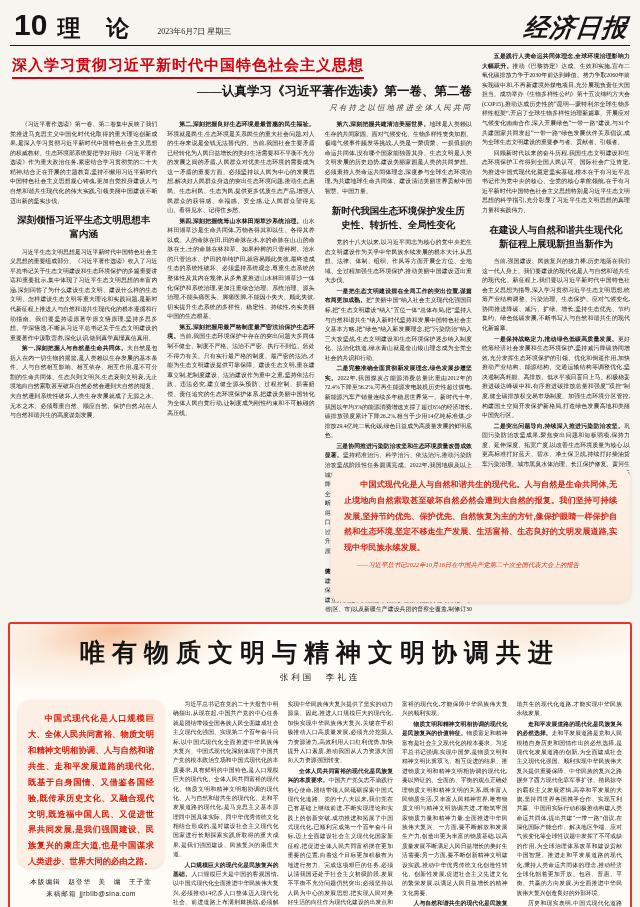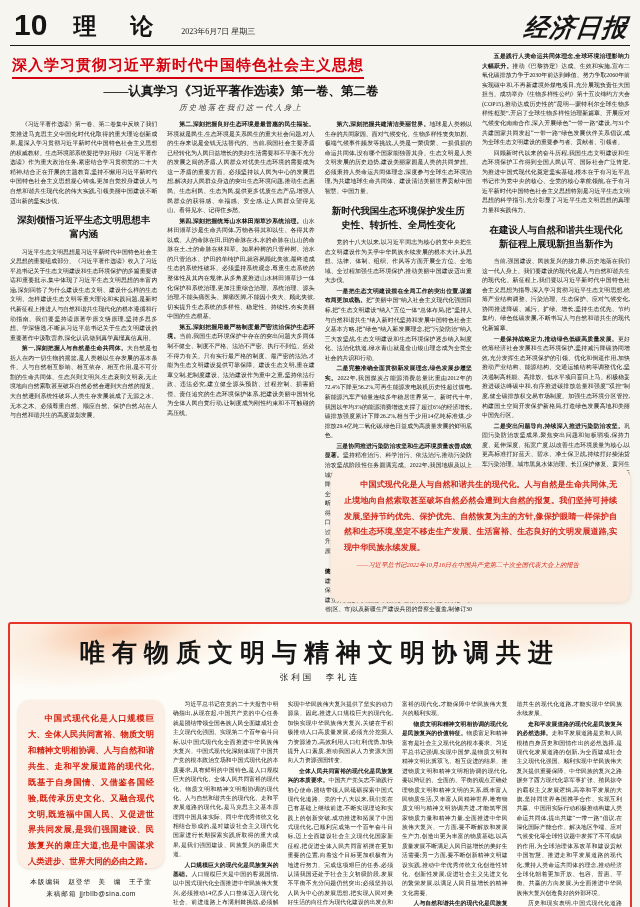--- a/index.html
+++ b/index.html
@@ -3,29 +3,29 @@
 <meta charset="utf-8">
 <style>
   html,body{margin:0;padding:0;}
   body{width:640px;height:907px;background:#f7f5ef;overflow:hidden;
        font-family:"Liberation Serif","DejaVu Serif",serif;color:#151515;}
   .page{position:relative;width:640px;height:660px;}
 
   
   .hdr{display:flex;align-items:flex-end;padding:10px 12px 0 14px;}
   .page-no{font-size:30px;font-weight:900;font-family:"Liberation Sans",sans-serif;line-height:1;}
-  .section-t{font-size:23px;font-weight:900;letter-spacing:10px;margin-left:26px;line-height:1;font-family:Liberation Mono, monospace;}
+  .section-t{font-size:23px;font-weight:900;letter-spacing:10px;margin-left:10px;line-height:1;}
   .hdr-date{font-size:8px;margin-left:18px;margin-bottom:3px;color:#222;}
   .masthead{margin-left:auto;font-size:25px;font-weight:bold;font-style:italic;
             letter-spacing:1px;transform:skewX(-6deg);line-height:1;}
   .hdr-rule{border-top:1.6px solid #1a1a1a;margin:5px 10px 0 10px;}
 
   
   .top{position:relative;display:flex;gap:10px;padding:4px 10px 0 10px;height:568px;box-sizing:border-box;}
-  .top-left{width:462px;flex:none;display:flex;flex-direction:column;}
+  .top-left{width:462px;flex:none;display:flex;flex-direction:column;align-items:flex-end;}
   .banner{display:inline-block;align-self:flex-start;color:#d6000f;font-weight:900;
           font-size:15px;font-family:"Liberation Sans",sans-serif;
           border-bottom:2.5px solid #d6000f;padding-bottom:2px;margin:6px 0 2px 2px;letter-spacing:1px;}
   .headline{font-size:30px;font-weight:900;text-align:center;letter-spacing:3px;margin:6px 0 2px 0;line-height:1.15;}
   .subhead{font-size:12.5px;font-weight:bold;text-align:center;margin:2px 0 3px 0;}
   .byline{font-size:7.5px;font-style:italic;text-align:center;color:#333;margin-bottom:7px;letter-spacing:2px;}
   .cols3{display:flex;gap:10px;flex:1;overflow:hidden;}
   .top-right{flex:1;overflow:hidden;padding-top:2px;}
   .col{flex:1;overflow:hidden;}
 
@@ -76,21 +76,21 @@
     <div class="section-t">理 论</div>
     <div class="hdr-date">2023年6月7日 星期三</div>
     <div class="masthead">经济日报</div>
   </header>
   <div class="hdr-rule"></div>
 
   <section class="top">
     <div class="top-left">
       <div class="banner">深入学习贯彻习近平新时代中国特色社会主义思想</div>
       <div class="subhead">——认真学习《习近平著作选读》第一卷、第二卷</div>
-      <div class="byline">历史地落在我们这一代人身上</div>
+      <div class="byline">只有持之以恒地推进全体人民共同</div>
       <div class="cols3">
           <div class="col">
             <div class="para">《习近平著作选读》第一卷、第二卷集中反映了我们党推进马克思主义中国化时代化取得的重大理论创新成果,是深入学习贯彻习近平新时代中国特色社会主义思想的权威教材。生态环境部系统要把学好用好《习近平著作选读》作为重大政治任务,紧密结合学习贯彻党的二十大精神,结合正在开展的主题教育,坚持不懈用习近平新时代中国特色社会主义思想凝心铸魂,更加自觉投身建设人与自然和谐共生现代化的伟大实践,引领美丽中国建设不断迈出新的坚实步伐。</div>
             <div class="col-h">深刻领悟习近平生态文明思想丰富内涵</div>
             <div class="para">习近平生态文明思想是习近平新时代中国特色社会主义思想的重要组成部分。《习近平著作选读》收入了习近平总书记关于生态文明建设和生态环境保护的多篇重要讲话和重要批示,集中体现了习近平生态文明思想的丰富内涵,深刻回答了为什么建设生态文明、建设什么样的生态文明、怎样建设生态文明等重大理论和实践问题,是新时代新征程上推进人与自然和谐共生现代化的根本遵循和行动指南。我们要坚持读原著学原文悟原理,坚持多思多想、学深悟透,不断从习近平总书记关于生态文明建设的重要著作中汲取营养,深化认识,做到真学真懂真信真用。</div>
             <div class="para"><b>第一,深刻把握人与自然是生命共同体。</b>大自然是包括人在内一切生物的摇篮,是人类赖以生存发展的基本条件。人与自然相互影响、相互依存、相互作用,是不可分割的生命共同体。生态兴则文明兴,生态衰则文明衰,无止境地向自然索取甚至破坏自然必然会遭到大自然的报复。大自然遭到系统性破坏,人类生存发展就成了无源之水、无本之木。必须尊重自然、顺应自然、保护自然,站在人与自然和谐共生的高度谋划发展。</div>
           </div>
           <div class="col">
             <div class="para"><b>第二,深刻把握良好生态环境是最普惠的民生福祉。</b>环境就是民生,生态环境是关系民生的重大社会问题,对人的生存来说是金钱无法替代的。当前,我国社会主要矛盾已经转化为人民日益增长的美好生活需要和不平衡不充分的发展之间的矛盾,人民群众对优美生态环境的需要成为这一矛盾的重要方面。必须坚持以人民为中心的发展思想,解决好人民群众身边的突出生态环境问题,推动生态惠民、生态利民、生态为民,提供更多优质生态产品,增强人民群众的获得感、幸福感、安全感,让人民群众望得见山、看得见水、记得住乡愁。</div>
             <div class="para"><b>第四,深刻把握统筹山水林田湖草沙系统治理。</b>山水林田湖草沙是生命共同体,万物各得其和以生、各得其养以成。人的命脉在田,田的命脉在水,水的命脉在山,山的命脉在土,土的命脉在林和草。如果种树的只管种树、治水的只管治水、护田的单纯护田,就容易顾此失彼,最终造成生态的系统性破坏。必须坚持系统观念,尊重生态系统的整体性及其内在规律,从多角度推进山水林田湖草沙一体化保护和系统治理,更加注重综合治理、系统治理、源头治理,不能头痛医头、脚痛医脚,不能因小失大、顾此失彼,切实提升生态系统的多样性、稳定性、持续性,夯实美丽中国的生态根基。</div>

